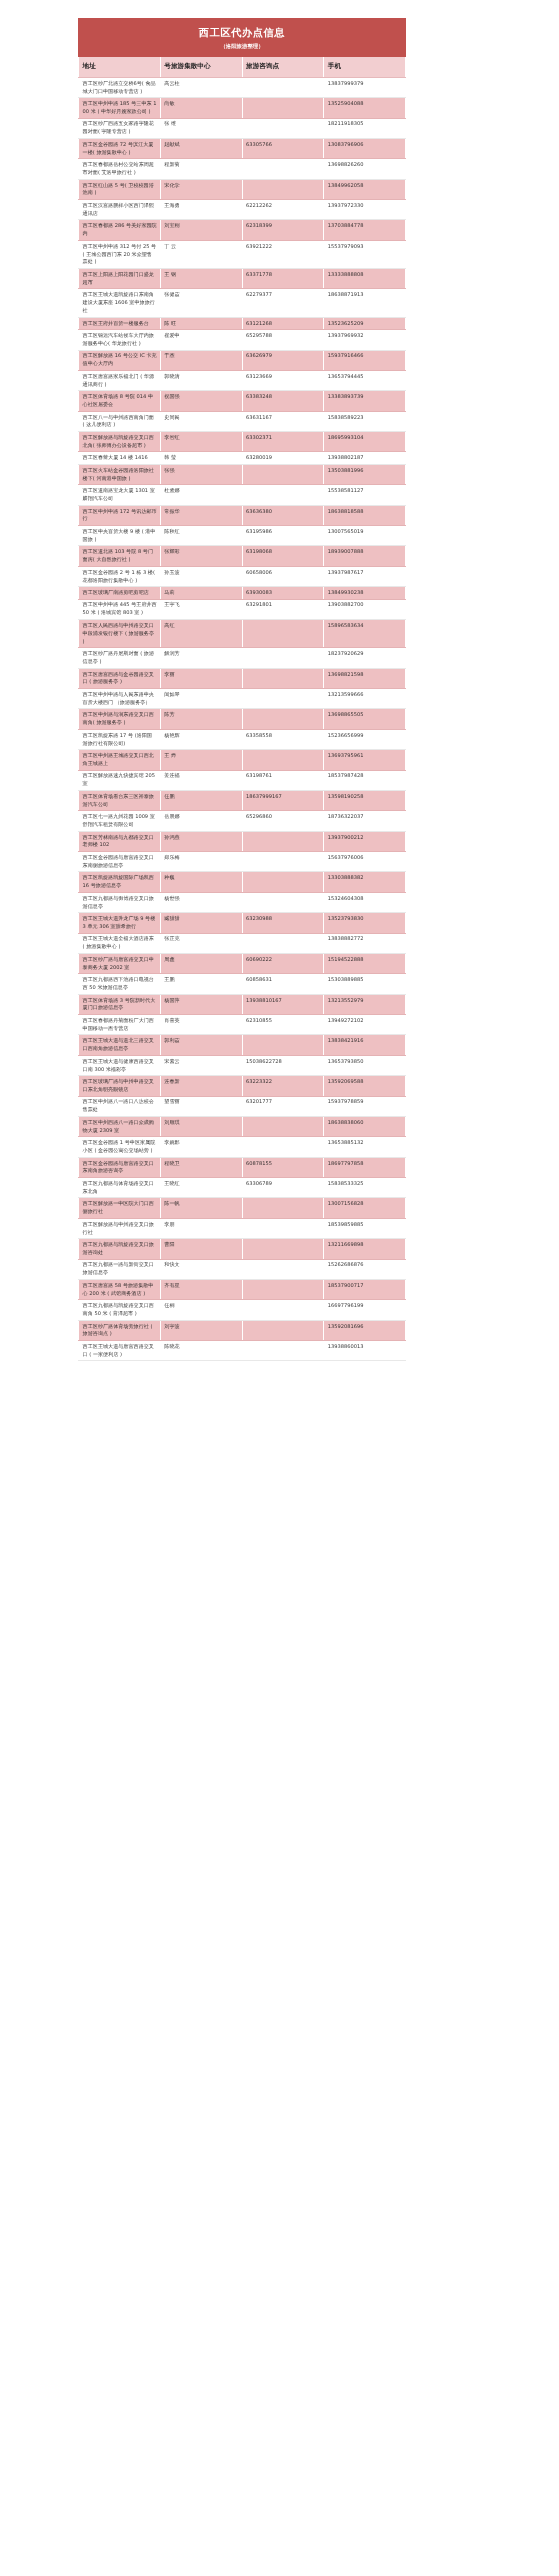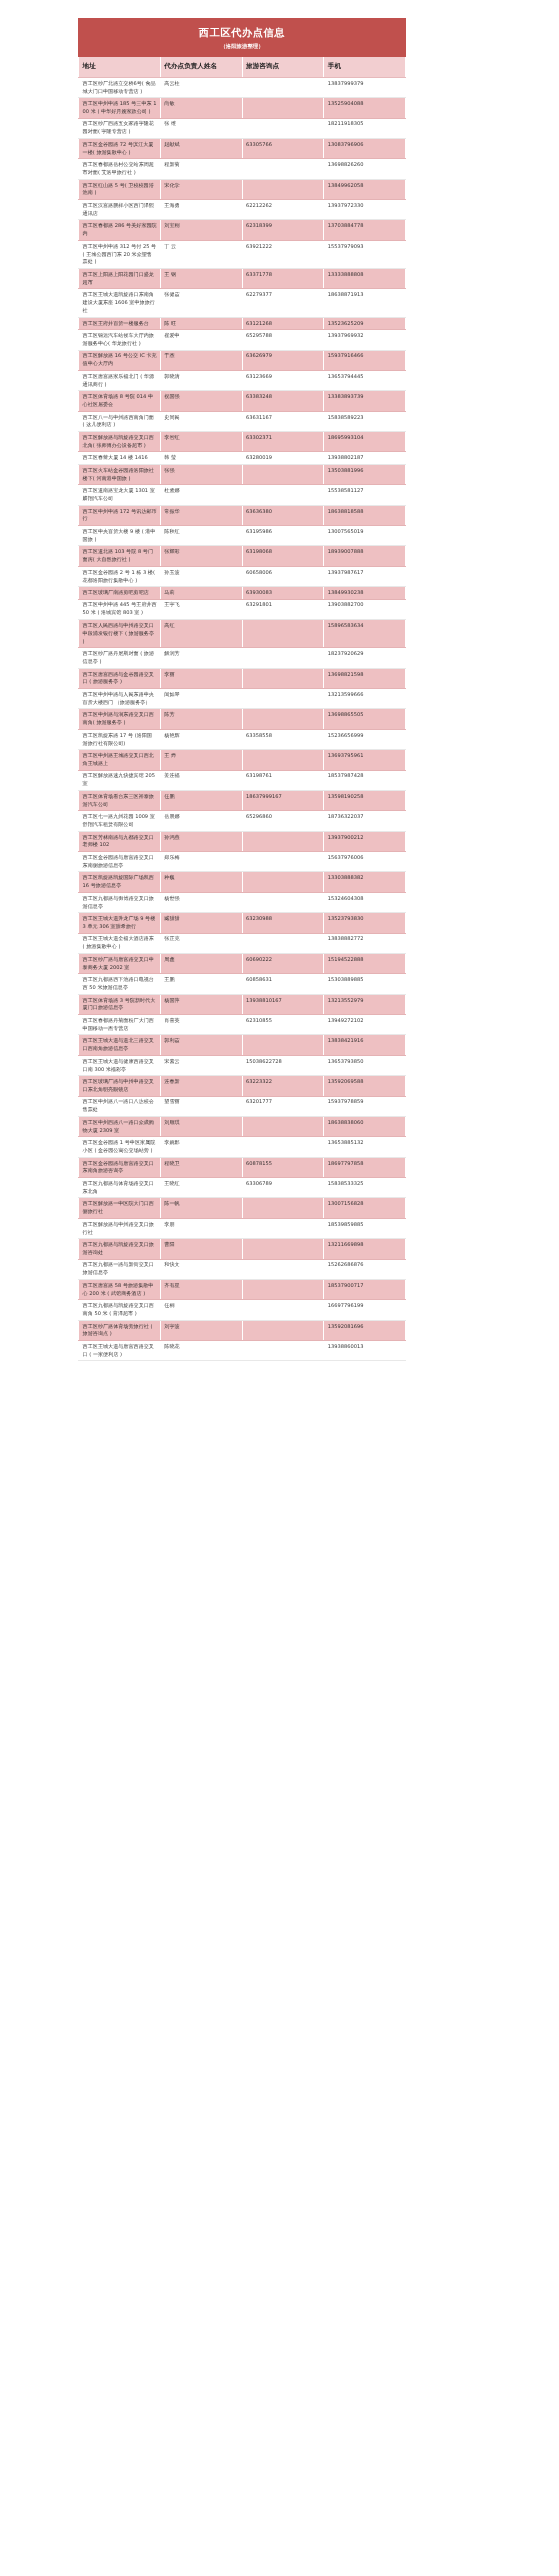--- a/index.html
+++ b/index.html
@@ -90,21 +90,21 @@
   <table class="info-table">
     <thead>
       <tr>
         <th class="title-cell" colspan="4">西工区代办点信息</th>
       </tr>
       <tr>
         <th class="subtitle-cell" colspan="4">（洛阳旅游整理）</th>
       </tr>
       <tr>
         <th class="col-head c-addr">地址</th>
-        <th class="col-head c-name">代办点负责人姓名</th>
+        <th class="col-head c-name">号旅游集散中心</th>
         <th class="col-head c-tel">旅游咨询点</th>
         <th class="col-head c-mob">手机</th>
       </tr>
     </thead>
     <tbody id="table-body">
         <tr class="plain">
           <td class="cell c-addr">西工区纱厂北路立交桥6号( 食品城大门口中国移动专营店 )</td>
           <td class="cell c-name">高云柱</td>
           <td class="cell c-tel"></td>
           <td class="cell c-mob">13837999379</td>

